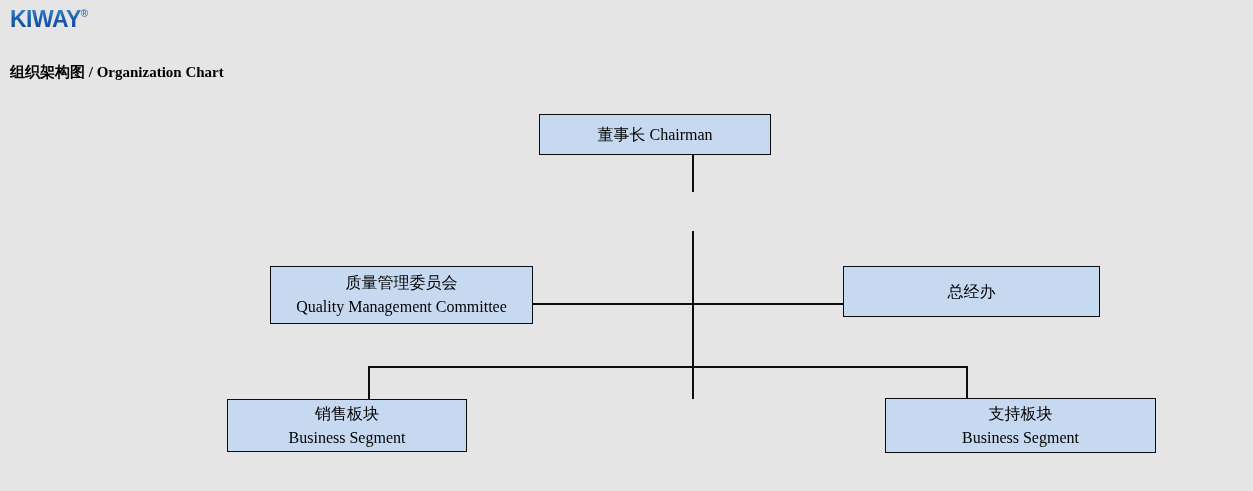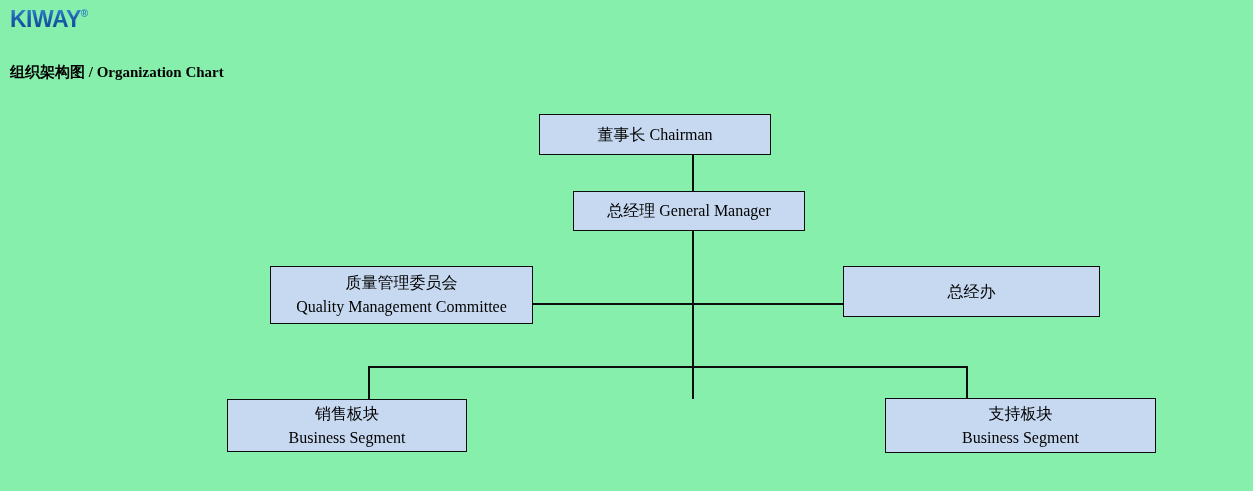--- a/index.html
+++ b/index.html
@@ -1,21 +1,21 @@
 <!DOCTYPE html>
 <html><head>
 <meta charset="utf-8">
 <style>
   * { margin: 0; padding: 0; box-sizing: border-box; }
   html, body { background: #ffffff; }
   .page {
     position: relative;
     width: 1253px;
     height: 491px;
-    background: #86efac;
+    background: #e5e5e5;
     overflow: hidden;
     font-family: "Liberation Serif", "DejaVu Serif", serif;
     color: #000000;
   }
 
   
   .logo {
     position: absolute;
     left: 10px;
     top: 2px;
@@ -115,23 +115,20 @@
   <div class="line v" id="ln-gm-trunk"></div>
   <div class="line h" id="ln-staff-cross"></div>
   <div class="line h" id="ln-segment-span"></div>
   <div class="line v" id="ln-drop-business"></div>
   <div class="line v" id="ln-drop-support"></div>
 
   <div class="node" id="node-chairman">
     <span class="row"><span>董事长</span> <span>Chairman</span></span>
   </div>
 
-  <div class="node" id="node-gm">
-    <span class="row"><span>总经理</span> <span>General Manager</span></span>
-  </div>
 
   <div class="node" id="node-qmc">
     <span class="row">质量管理委员会</span>
     <span class="row">Quality Management Committee</span>
   </div>
 
   <div class="node" id="node-gmo">
     <span class="row">总经办</span>
   </div>
 

